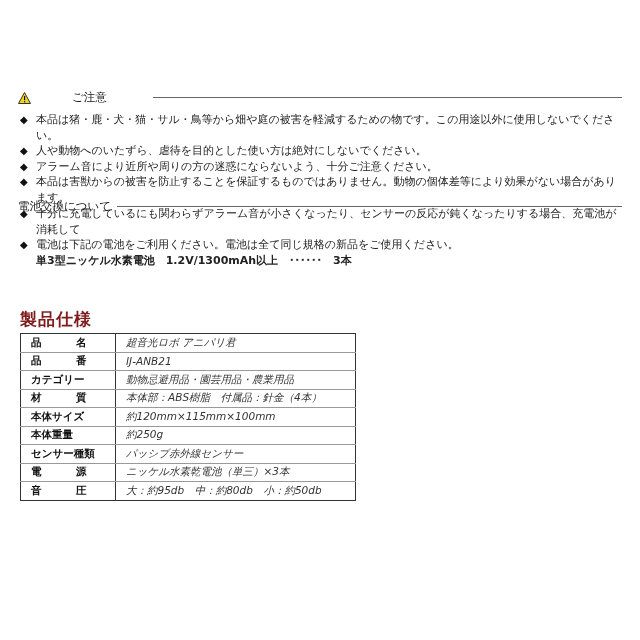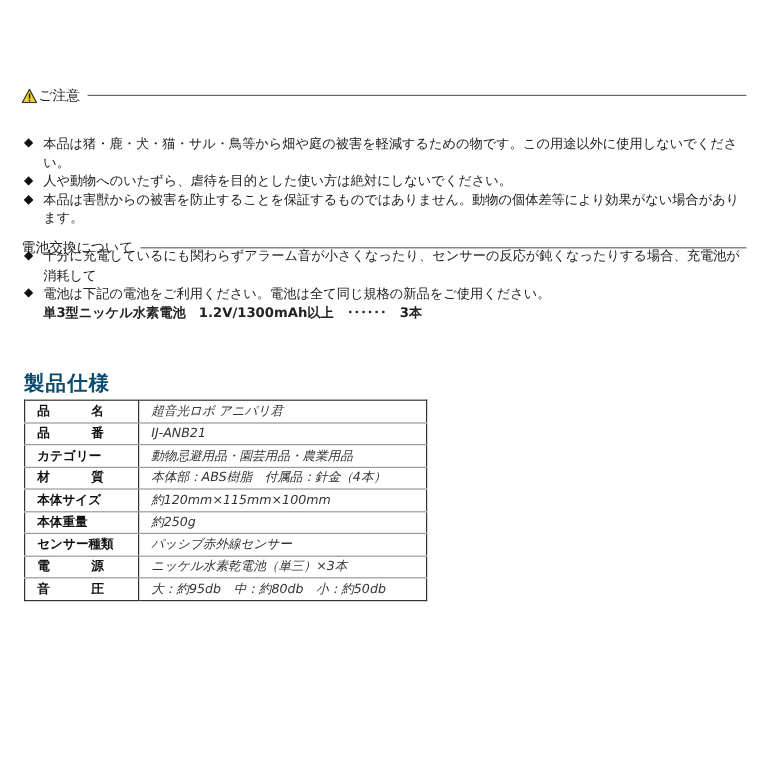--- a/index.html
+++ b/index.html
@@ -5,49 +5,49 @@
   html, body { margin: 0; padding: 0; background: #ffffff; }
   body { width: 640px; height: 640px; position: relative; overflow: hidden;
          font-family: "DejaVu Sans", "Liberation Sans", sans-serif; color: #222; }
   .section-head { position: absolute; left: 18px; right: 18px; display: flex; align-items: center; font-size: 11.5px; color: #222; }
   .section-head .rule { flex: 1; height: 0; border-top: 1.5px solid #666; margin-left: 6px; }
   .warn-icon { display: inline-block; width: 13px; height: 12px; margin-right: 1px; position: relative; }
   .warn-icon svg { display: block; }
   .bullets { position: absolute; left: 20px; right: 20px; font-size: 11px; line-height: 15.5px; color: #222; margin: 0; padding: 0; list-style: none; }
   .bullets li { position: relative; padding-left: 16px; }
   .bullets li .diamond { position: absolute; left: 0; top: 0; font-size: 10px; color: #111; }
-  .spec-title { position: absolute; left: 20px; top: 308px; font-size: 17px; font-weight: bold; letter-spacing: 1px; color: #0c4a6e; }
+  .spec-title { position: absolute; left: 20px; top: 308px; font-size: 17px; font-weight: bold; letter-spacing: 1px; color: #7f1d1d; }
   table.spec { position: absolute; left: 20px; top: 333px; width: 336px; border-collapse: collapse; border: 1.5px solid #333; font-size: 10.5px; }
   table.spec td { height: 17.5px; padding: 0 0 0 10px; border-bottom: 1px solid #999; vertical-align: middle; white-space: nowrap; }
   table.spec tr:last-child td { border-bottom: none; }
   table.spec td.label { width: 84px; font-weight: bold; border-right: 1.5px solid #333; color: #111; letter-spacing: 0.5px; }
   table.spec td.label.small { font-size: 9px; letter-spacing: 0; }
   table.spec td.label.wide { letter-spacing: 0; }
   table.spec td.value { color: #333; font-style: italic; }
   .lbl-spread { display: flex; justify-content: space-between; width: 56px; }
 </style>
 </head>
 <body>
 
-<div class="section-head" style="top:72px;">
+<div class="section-head" style="top:90px;gap:40px;">
   <span class="warn-icon">
     <svg width="13" height="12" viewBox="0 0 13 12">
       <polygon points="6.5,0.5 12.5,11.5 0.5,11.5" fill="#f2d31b" stroke="#333" stroke-width="1"></polygon>
       <rect x="6" y="4" width="1.2" height="4.2" fill="#111"></rect>
       <rect x="6" y="9.2" width="1.2" height="1.2" fill="#111"></rect>
     </svg>
   </span>
   <span>ご注意</span>
   <span class="rule"></span>
 </div>
 
 <ul class="bullets" style="top:112px;">
   <li><span class="diamond">◆</span><span>本品は猪・鹿・犬・猫・サル・鳥等から畑や庭の被害を軽減するための物です。この用途以外に使用しないでください。</span></li>
   <li><span class="diamond">◆</span><span>人や動物へのいたずら、虐待を目的とした使い方は絶対にしないでください。</span></li>
-  <li><span class="diamond">◆</span></li>
+  <li><span class="diamond">◆</span><span>アラーム音により近所や周りの方の迷惑にならないよう、十分ご注意ください。</span></li>
   <li><span class="diamond">◆</span><span>本品は害獣からの被害を防止することを保証するものではありません。動物の個体差等により効果がない場合があります。</span></li>
 </ul>
 
 <div class="section-head" style="top:183px;margin-top:16px;">
   <span>電池交換について</span>
   <span class="rule"></span>
 </div>
 
 <ul class="bullets" style="top:206px;">
   <li><span class="diamond">◆</span><span>十分に充電しているにも関わらずアラーム音が小さくなったり、センサーの反応が鈍くなったりする場合、充電池が消耗して</span></li>

